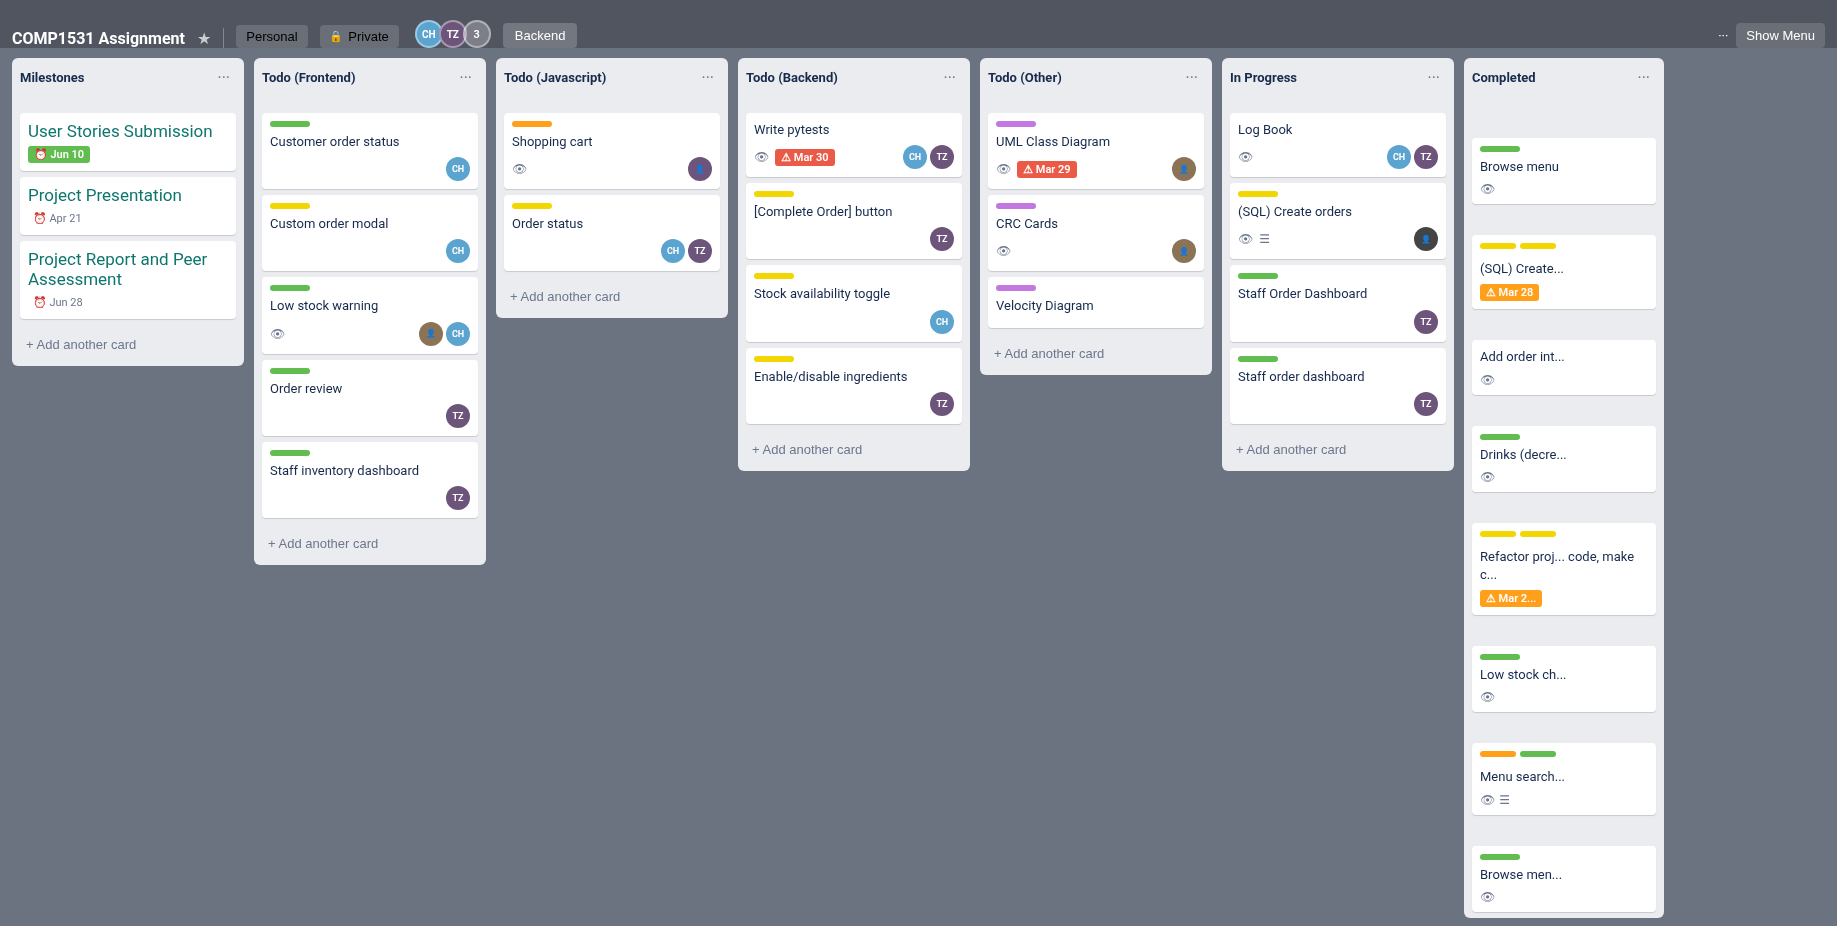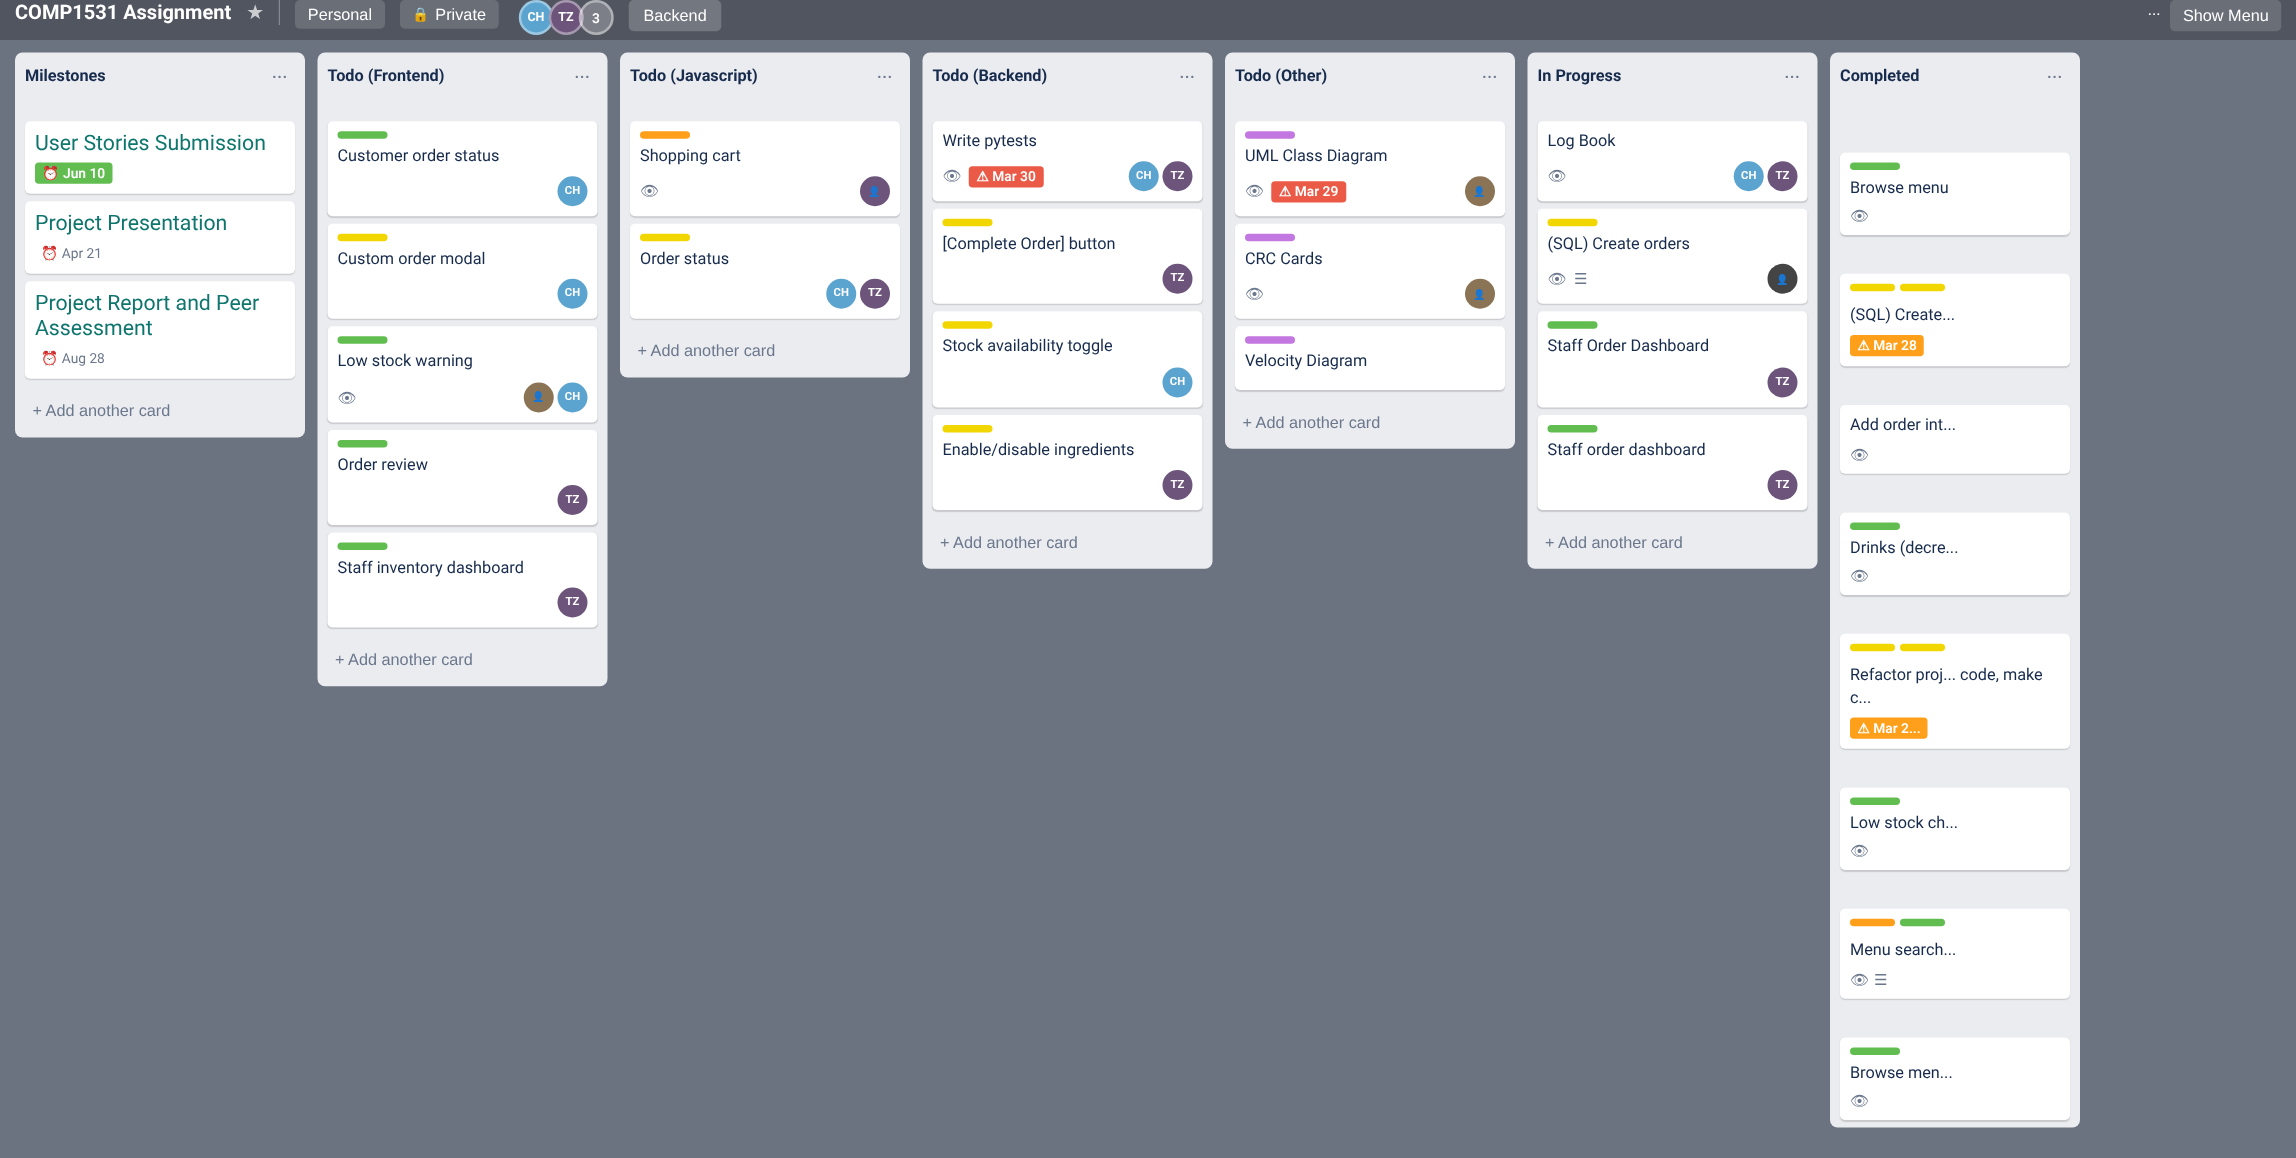--- a/index.html
+++ b/index.html
@@ -8,23 +8,23 @@
       background: #6b7280;
       height: 926px;
       overflow: hidden;
       display: flex;
       flex-direction: column;
     }
 
     
     .header {
       background: rgba(0,0,0,0.25);
-      height: 32px;
-      display: flex;
-      align-items: flex-start;
+      height: 48px;
+      display: flex;
+      align-items: flex-end;
       padding: 0 12px;
       gap: 12px;
       flex-shrink: 0;
     }
     .header-title {
       color: #fff;
       font-weight: 700;
       font-size: 16px;
     }
     .header-star {
@@ -33,21 +33,21 @@
       cursor: pointer;
     }
     .header-divider {
       width: 1px;
       height: 20px;
       background: rgba(255,255,255,0.3);
     }
     .header-btn {
       background: rgba(255,255,255,0.15);
       border: none;
-      color: #ffffff;
+      color: #000000;
       padding: 4px 10px;
       border-radius: 4px;
       cursor: pointer;
       font-size: 13px;
       display: flex;
       align-items: center;
       gap: 5px;
     }
     .lock-icon { font-size: 11px; }
     .avatar-group {
@@ -346,21 +346,21 @@
     <div class="milestone-item">
       <div class="milestone-title">Project Presentation</div>
       <div class="milestone-meta">
         <span class="badge">⏰ Apr 21</span>
       </div>
     </div>
 
     <div class="milestone-item">
       <div class="milestone-title">Project Report and Peer Assessment</div>
       <div class="milestone-meta">
-        <span class="badge">⏰ Aug 28</span>
+        <span class="badge">⏰ Jun 28</span>
       </div>
     </div>
 
     <button class="add-card-btn">
       <span>+ Add another card</span>
     </button>
   </div>
 
   <div class="column">
     <div class="column-header">

